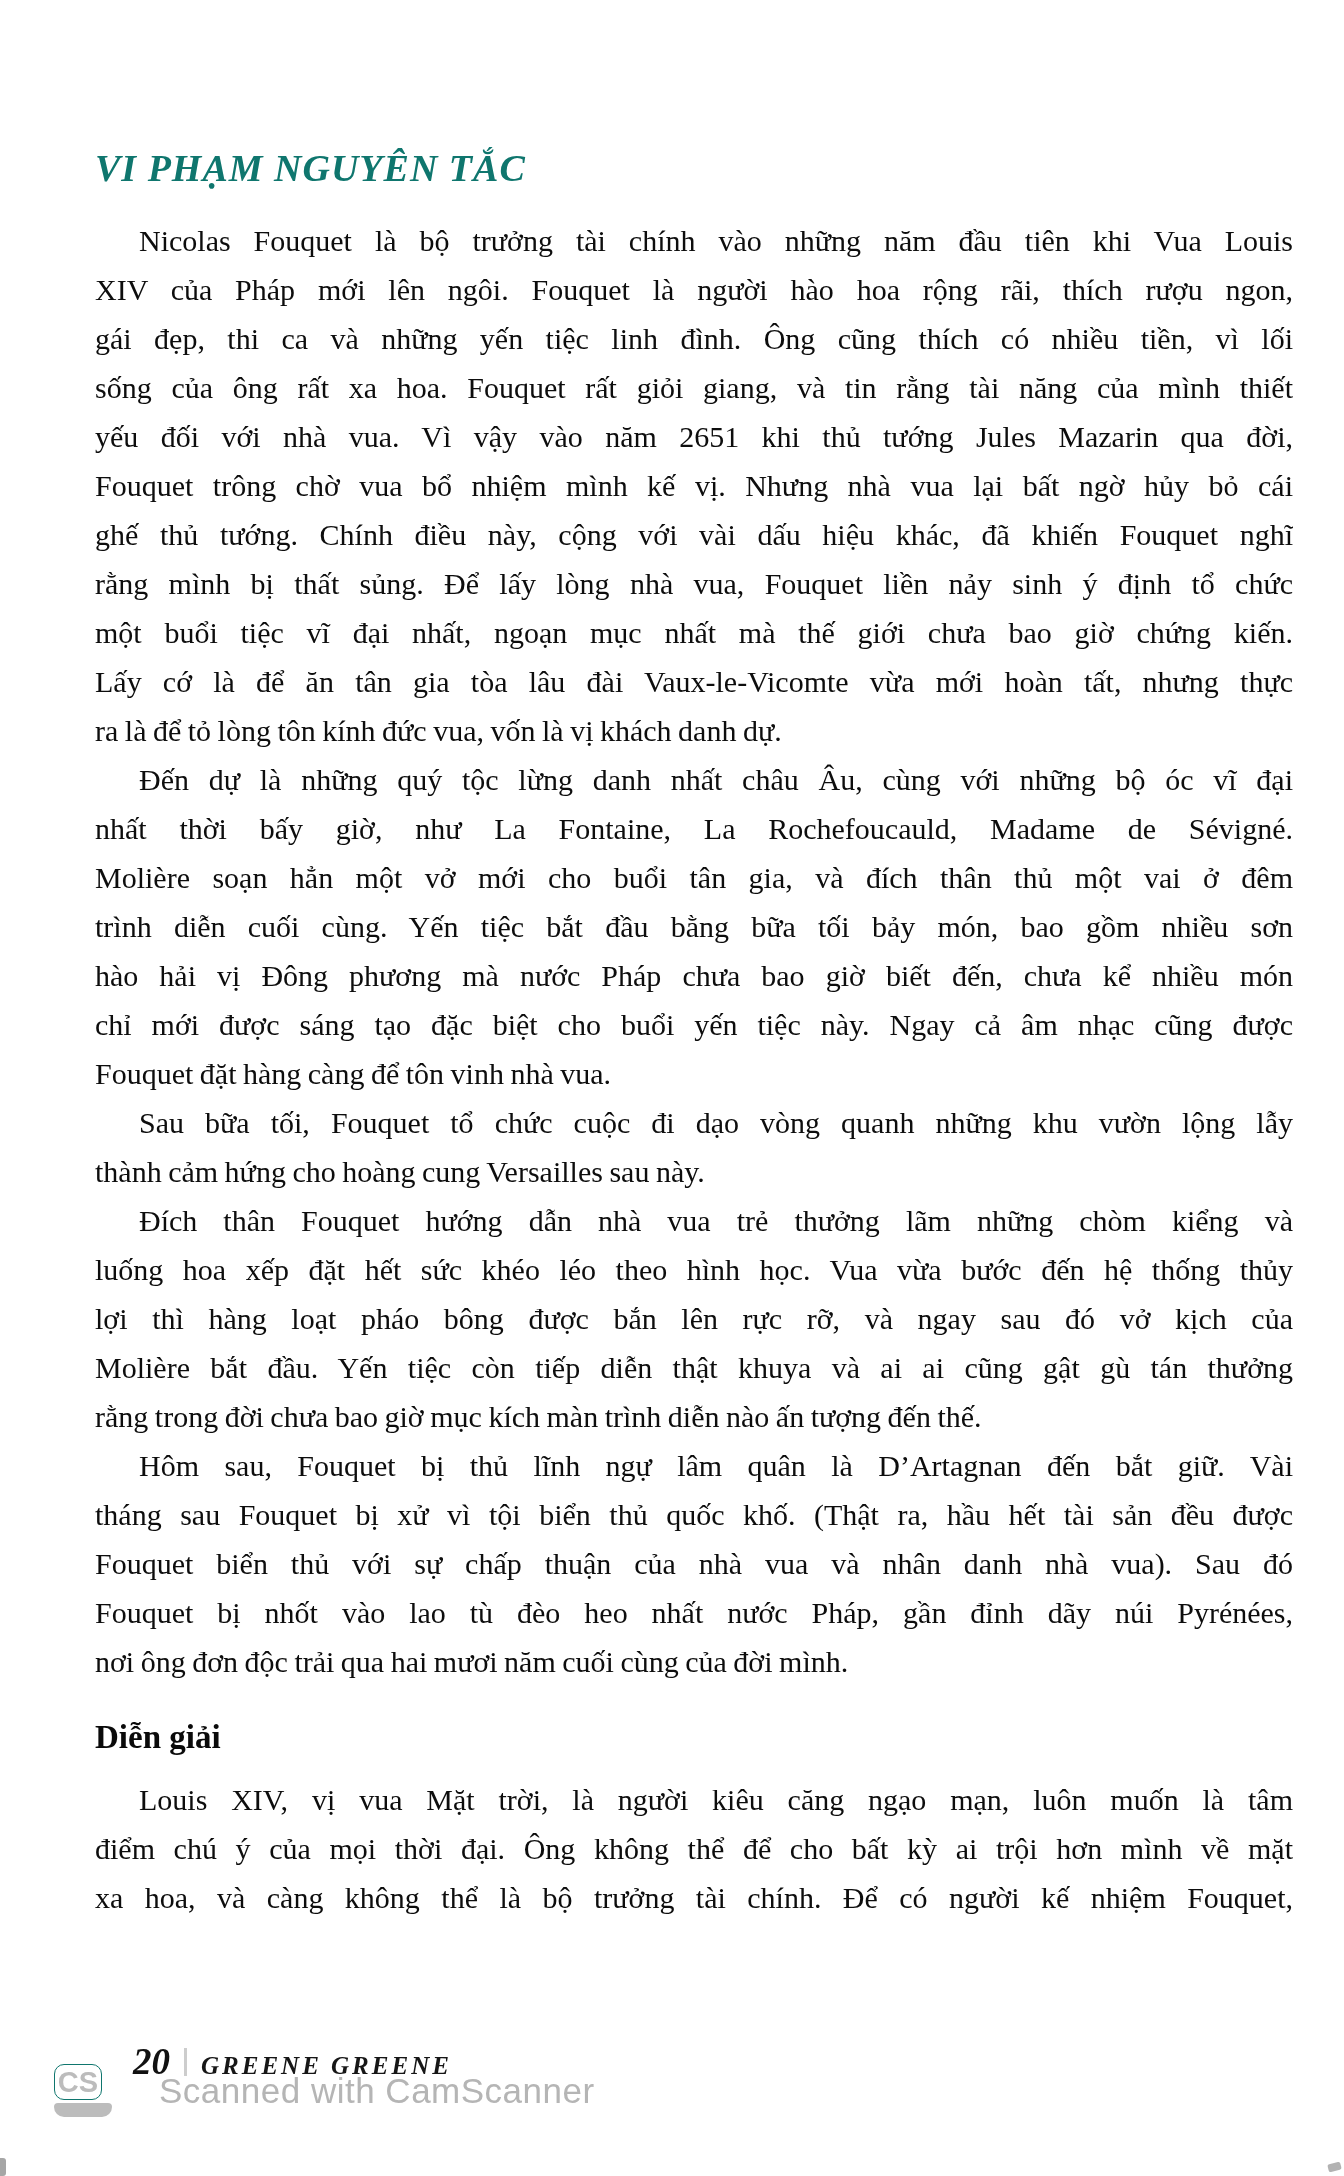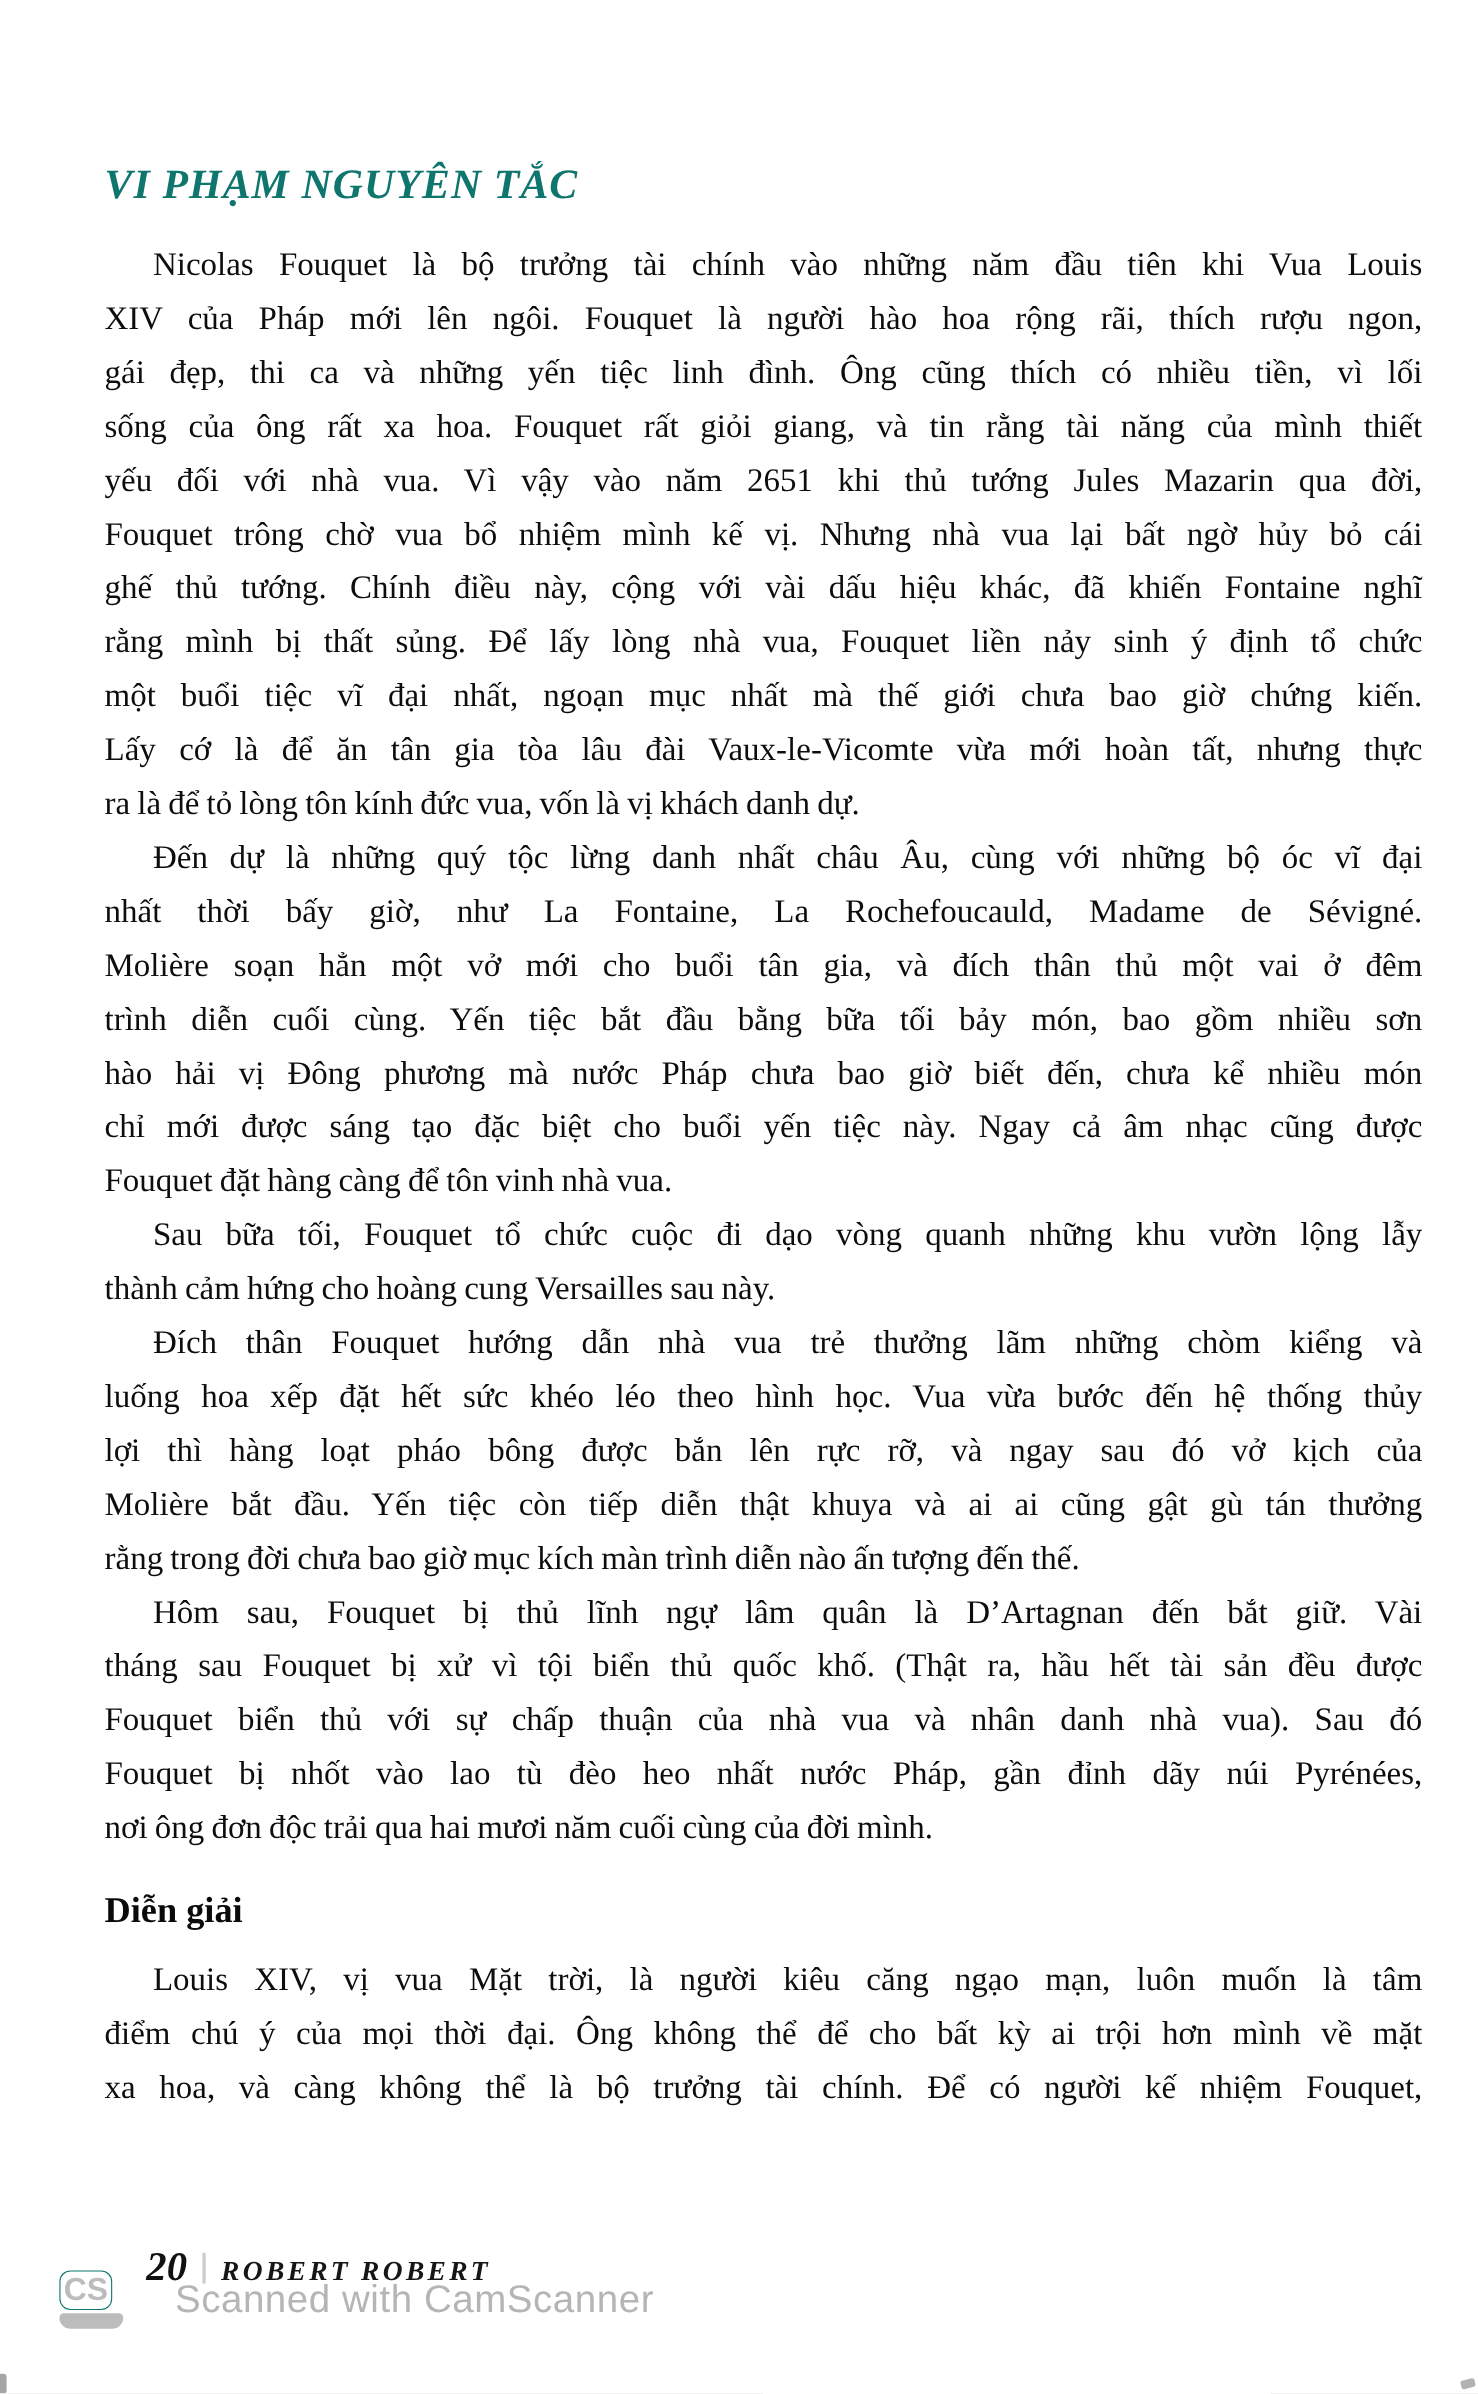--- a/index.html
+++ b/index.html
@@ -120,21 +120,21 @@
   <div class="content">
     <h1 class="title">VI PHẠM NGUYÊN TẮC</h1>
 
     <div class="para">
         <div class="line">Nicolas Fouquet là bộ trưởng tài chính vào những năm đầu tiên khi Vua Louis</div>
         <div class="line">XIV của Pháp mới lên ngôi. Fouquet là người hào hoa rộng rãi, thích rượu ngon,</div>
         <div class="line">gái đẹp, thi ca và những yến tiệc linh đình. Ông cũng thích có nhiều tiền, vì lối</div>
         <div class="line">sống của ông rất xa hoa. Fouquet rất giỏi giang, và tin rằng tài năng của mình thiết</div>
         <div class="line">yếu đối với nhà vua. Vì vậy vào năm 2651 khi thủ tướng Jules Mazarin qua đời,</div>
         <div class="line">Fouquet trông chờ vua bổ nhiệm mình kế vị. Nhưng nhà vua lại bất ngờ hủy bỏ cái</div>
-        <div class="line">ghế thủ tướng. Chính điều này, cộng với vài dấu hiệu khác, đã khiến Fontaine nghĩ</div>
+        <div class="line">ghế thủ tướng. Chính điều này, cộng với vài dấu hiệu khác, đã khiến Fouquet nghĩ</div>
         <div class="line">rằng mình bị thất sủng. Để lấy lòng nhà vua, Fouquet liền nảy sinh ý định tổ chức</div>
         <div class="line">một buổi tiệc vĩ đại nhất, ngoạn mục nhất mà thế giới chưa bao giờ chứng kiến.</div>
         <div class="line">Lấy cớ là để ăn tân gia tòa lâu đài Vaux-le-Vicomte vừa mới hoàn tất, nhưng thực</div>
         <div class="line lastline">ra là để tỏ lòng tôn kính đức vua, vốn là vị khách danh dự.</div>
       </div>
     <div class="para">
         <div class="line">Đến dự là những quý tộc lừng danh nhất châu Âu, cùng với những bộ óc vĩ đại</div>
         <div class="line">nhất thời bấy giờ, như La Fontaine, La Rochefoucauld, Madame de Sévigné.</div>
         <div class="line">Molière soạn hẳn một vở mới cho buổi tân gia, và đích thân thủ một vai ở đêm</div>
         <div class="line">trình diễn cuối cùng. Yến tiệc bắt đầu bằng bữa tối bảy món, bao gồm nhiều sơn</div>
@@ -166,21 +166,21 @@
     <div class="para continues">
         <div class="line">Louis XIV, vị vua Mặt trời, là người kiêu căng ngạo mạn, luôn muốn là tâm</div>
         <div class="line">điểm chú ý của mọi thời đại. Ông không thể để cho bất kỳ ai trội hơn mình về mặt</div>
         <div class="line lastline">xa hoa, và càng không thể là bộ trưởng tài chính. Để có người kế nhiệm Fouquet,</div>
       </div>
   </div>
 
   <div class="footer">
     <span class="pagenum">20</span>
     <span class="footer-sep"></span>
-    <span class="author">ROBERT ROBERT</span>
+    <span class="author">GREENE GREENE</span>
   </div>
 
   <div class="watermark">
     <div class="cs-logo">
       <div class="cs-box">
         <span>CS</span>
       </div>
       <div class="cs-bar"></div>
     </div>
     <span class="wm-text">Scanned with CamScanner</span>

